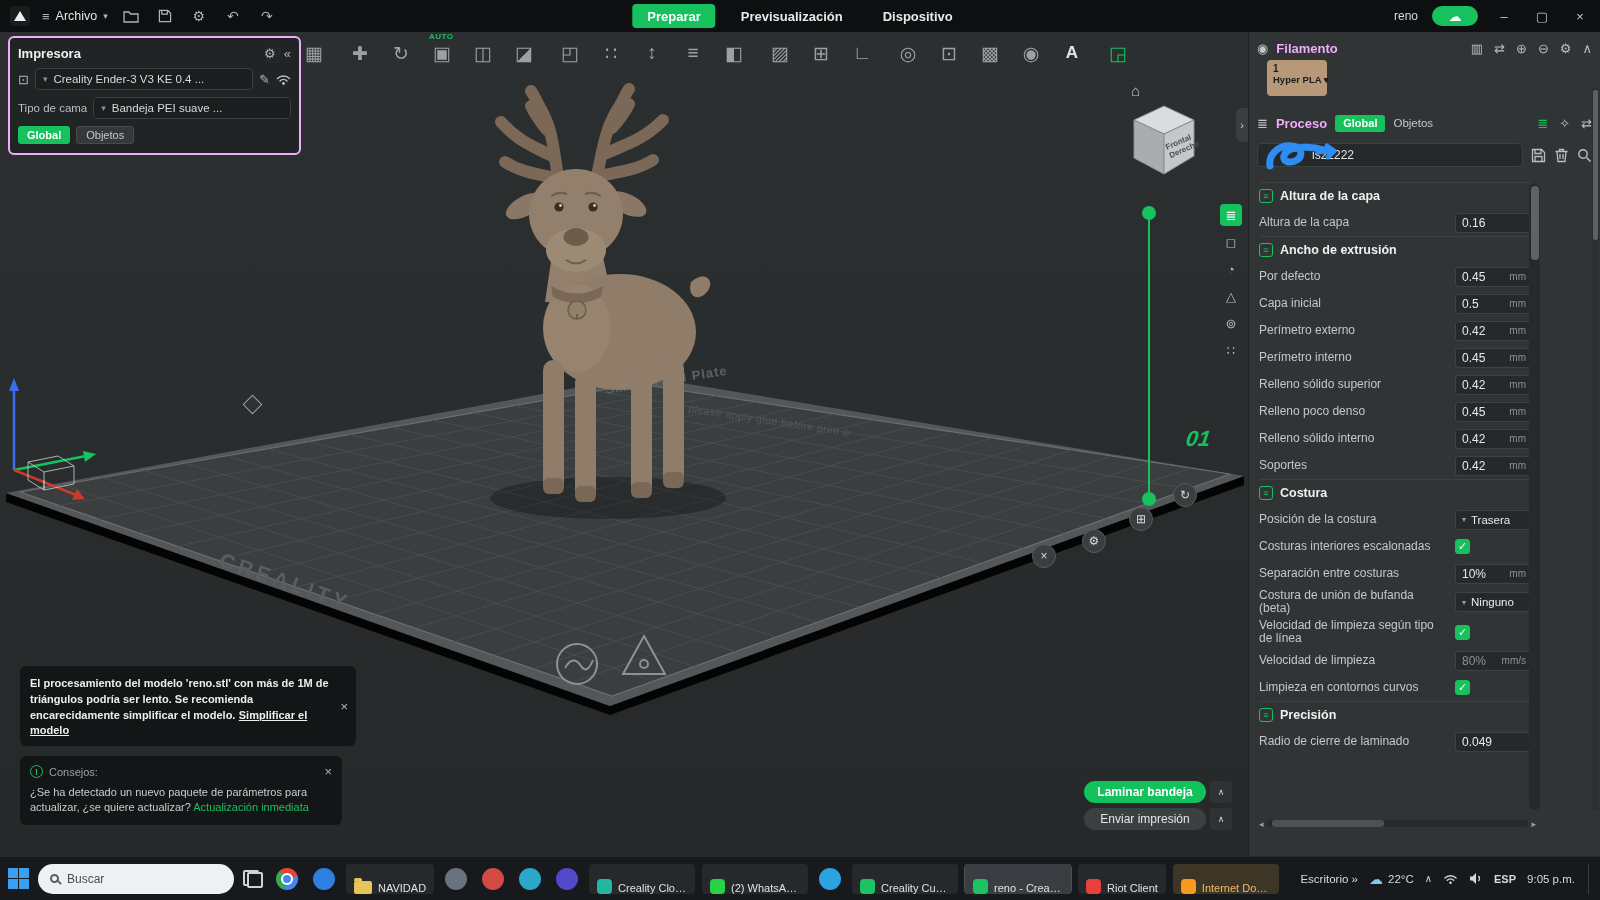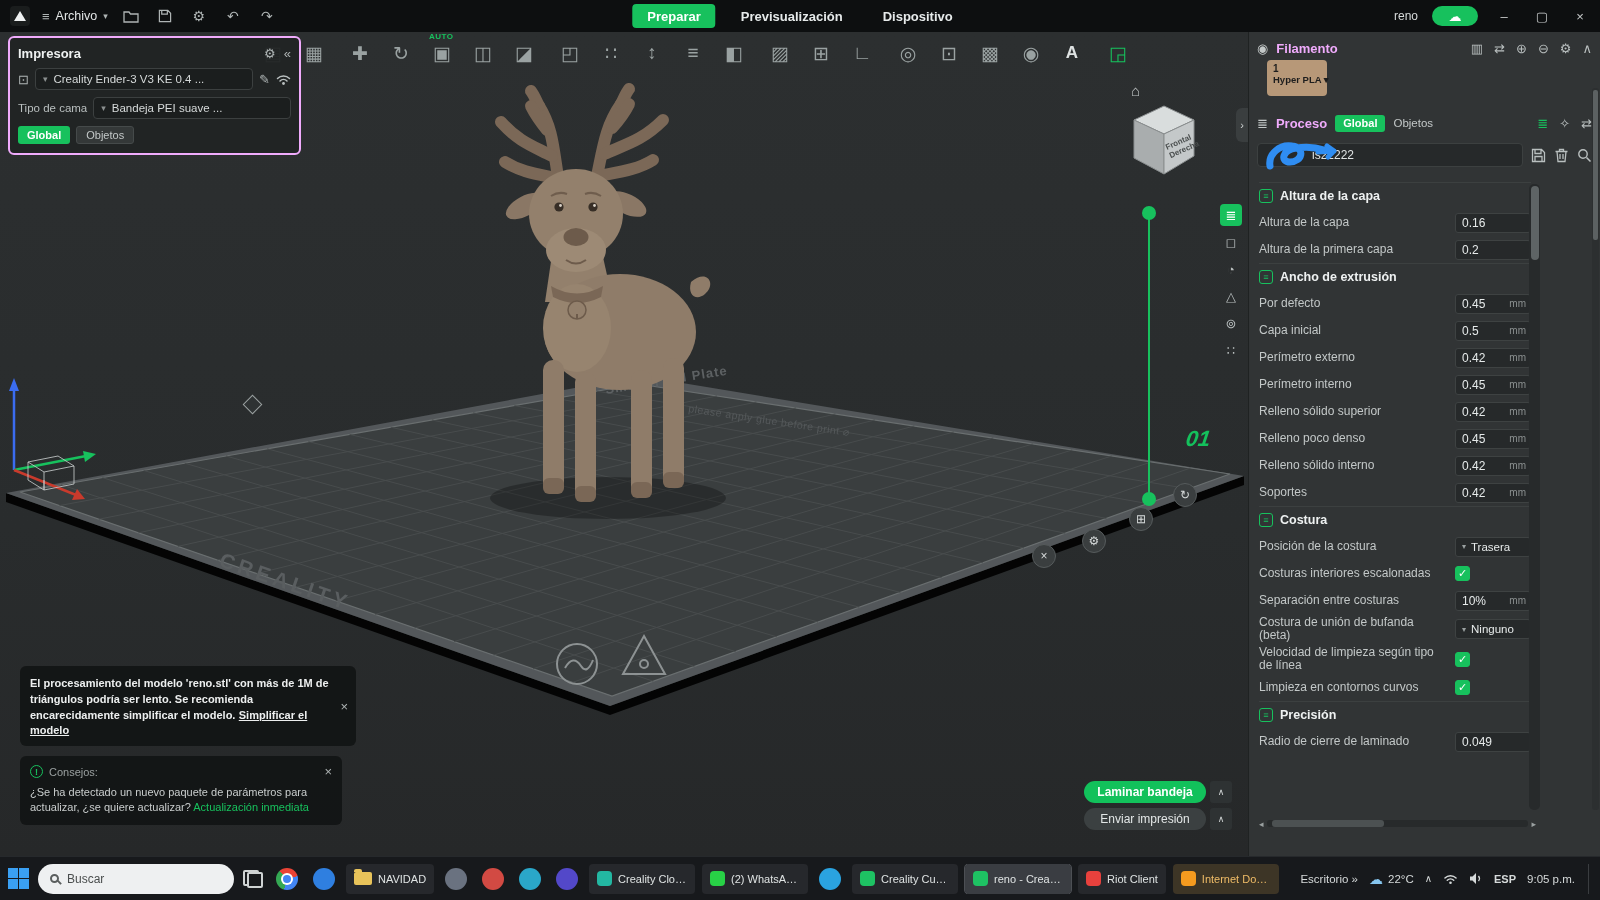--- a/index.html
+++ b/index.html
@@ -136,21 +136,21 @@
   .glass{width:9px;height:9px;border:2px solid #5a5e5e;border-radius:50%;position:relative;flex-shrink:0}
   .glass::after{content:"";position:absolute;width:6px;height:2px;background:#5a5e5e;transform:rotate(45deg);right:-5px;bottom:-2px}
   .tview{width:20px;height:18px;position:relative;cursor:pointer;flex-shrink:0}
   .tview::before{content:"";position:absolute;left:0;top:0;width:12px;height:12px;border:2px solid #cfd3d3;border-radius:2px}
   .tview::after{content:"";position:absolute;right:0;bottom:0;width:12px;height:12px;border:2px solid #cfd3d3;border-radius:2px;background:#17191c}
   .tb-app{width:30px;height:30px;border-radius:4px;display:grid;place-items:center;cursor:pointer;flex-shrink:0}
   .dot{width:22px;height:22px;border-radius:50%}
   .chrome{width:22px;height:22px;border-radius:50%;background:conic-gradient(from -45deg,#ea4335 0 120deg,#4285f4 0 240deg,#34a853 0 360deg);position:relative}
   .chrome::before{content:"";position:absolute;inset:5px;background:#fff;border-radius:50%}
   .chrome::after{content:"";position:absolute;inset:7px;background:#4285f4;border-radius:50%}
-  .tb-win{height:30px;border-radius:4px;background:#26282c;display:flex;align-items:center;gap:6px;padding:0 8px;max-width:106px;min-width:0;cursor:pointer;flex-shrink:1}
+  .tb-win{height:30px;border-radius:4px;background:#26282c;display:flex;align-items:flex-end;gap:6px;padding:0 8px;max-width:106px;min-width:0;cursor:pointer;flex-shrink:1}
   .tb-win.active{background:#3a3d42;outline:1px solid #4c4f54}
   .tb-win.attn{background:#3d3526}
   .tb-win .lbl{font-size:11px;color:#dfe3e3;white-space:nowrap;overflow:hidden;text-overflow:ellipsis}
   .tb-win.attn .lbl{color:#f0bc67}
   .wdot{width:15px;height:15px;border-radius:4px;flex-shrink:0}
   .fold{width:18px;height:13px;background:#e8c35a;border-radius:2px;position:relative;flex-shrink:0}
   .fold::before{content:"";position:absolute;top:-3px;left:0;width:8px;height:3px;background:#e8c35a;border-radius:2px 2px 0 0}
   .tb-tray{display:flex;align-items:center;gap:11px;flex-shrink:0;color:#d6dada}
   .tray-txt{font-size:11.5px;white-space:nowrap}
   .weather{display:flex;align-items:center;gap:5px}
@@ -456,28 +456,20 @@
           <span class="sec-t">Altura de la capa</span>
         </div>
         <div class="p-row">
           <div class="p-label">Altura de la capa</div>
           <div class="p-ctl">
             <div class="inp">
               <span class="val">0.16</span>
             </div>
           </div>
         </div>
-        <div class="p-row">
-          <div class="p-label">Altura de la primera capa</div>
-          <div class="p-ctl">
-            <div class="inp">
-              <span class="val">0.2</span>
-            </div>
-          </div>
-        </div>
         <div class="sec-h">
           <span class="sec-ic">≡</span>
           <span class="sec-t">Ancho de extrusión</span>
         </div>
         <div class="p-row">
           <div class="p-label">Por defecto</div>
           <div class="p-ctl">
             <div class="inp">
               <span class="val">0.45</span>
               <span class="unit">mm</span>
@@ -581,20 +573,29 @@
             <div class="dd">
               <span class="dd-ch">▾</span>
               <span class="dd-v">Ninguno</span>
             </div>
           </div>
         </div>
         <div class="p-row">
           <div class="p-label">Velocidad de limpieza según tipo de línea</div>
           <div class="p-ctl">
             <div class="cb on">✓</div>
+          </div>
+        </div>
+        <div class="p-row">
+          <div class="p-label">Velocidad de limpieza</div>
+          <div class="p-ctl">
+            <div class="inp dis">
+              <span class="val">80%</span>
+              <span class="unit">mm/s</span>
+            </div>
           </div>
         </div>
         <div class="p-row">
           <div class="p-label">Limpieza en contornos curvos</div>
           <div class="p-ctl">
             <div class="cb on">✓</div>
           </div>
         </div>
         <div class="sec-h">
           <span class="sec-ic">≡</span>

